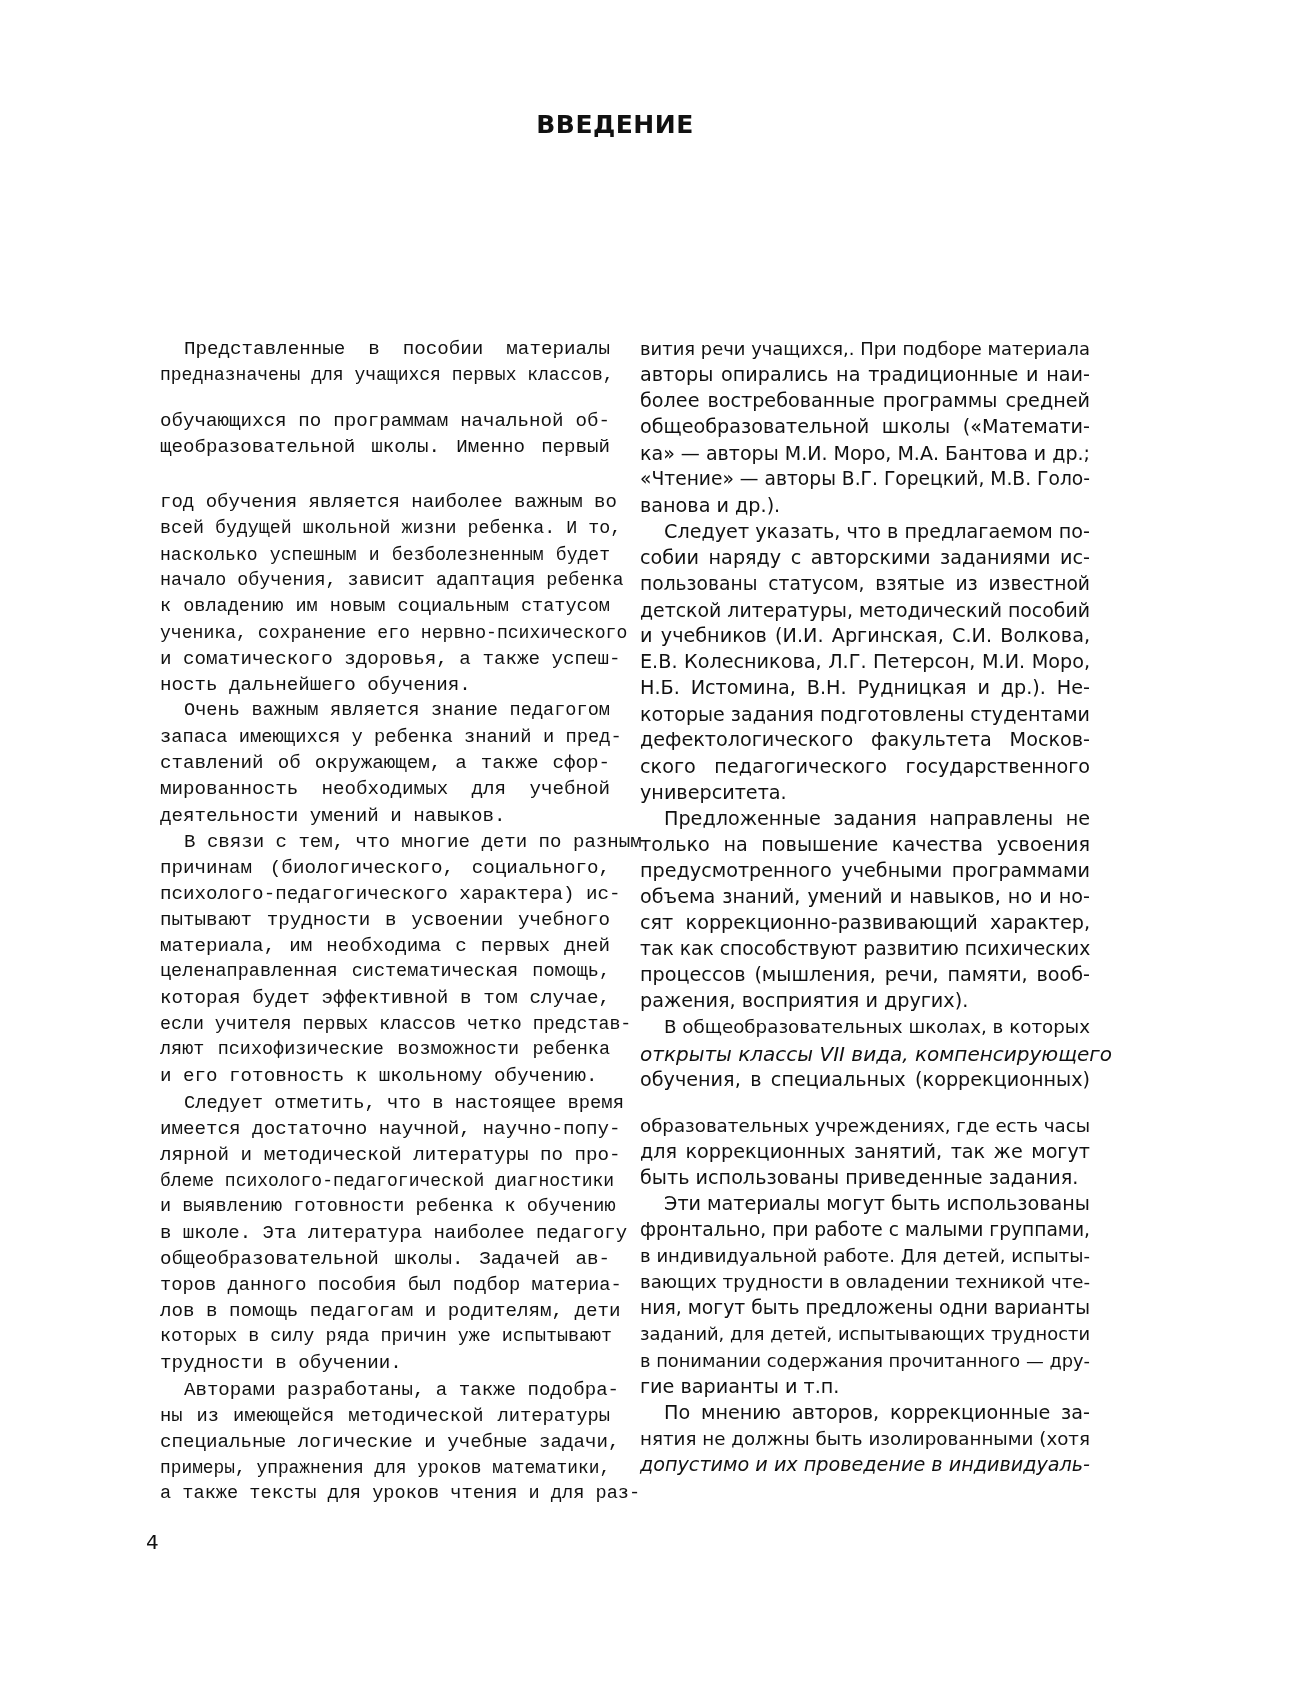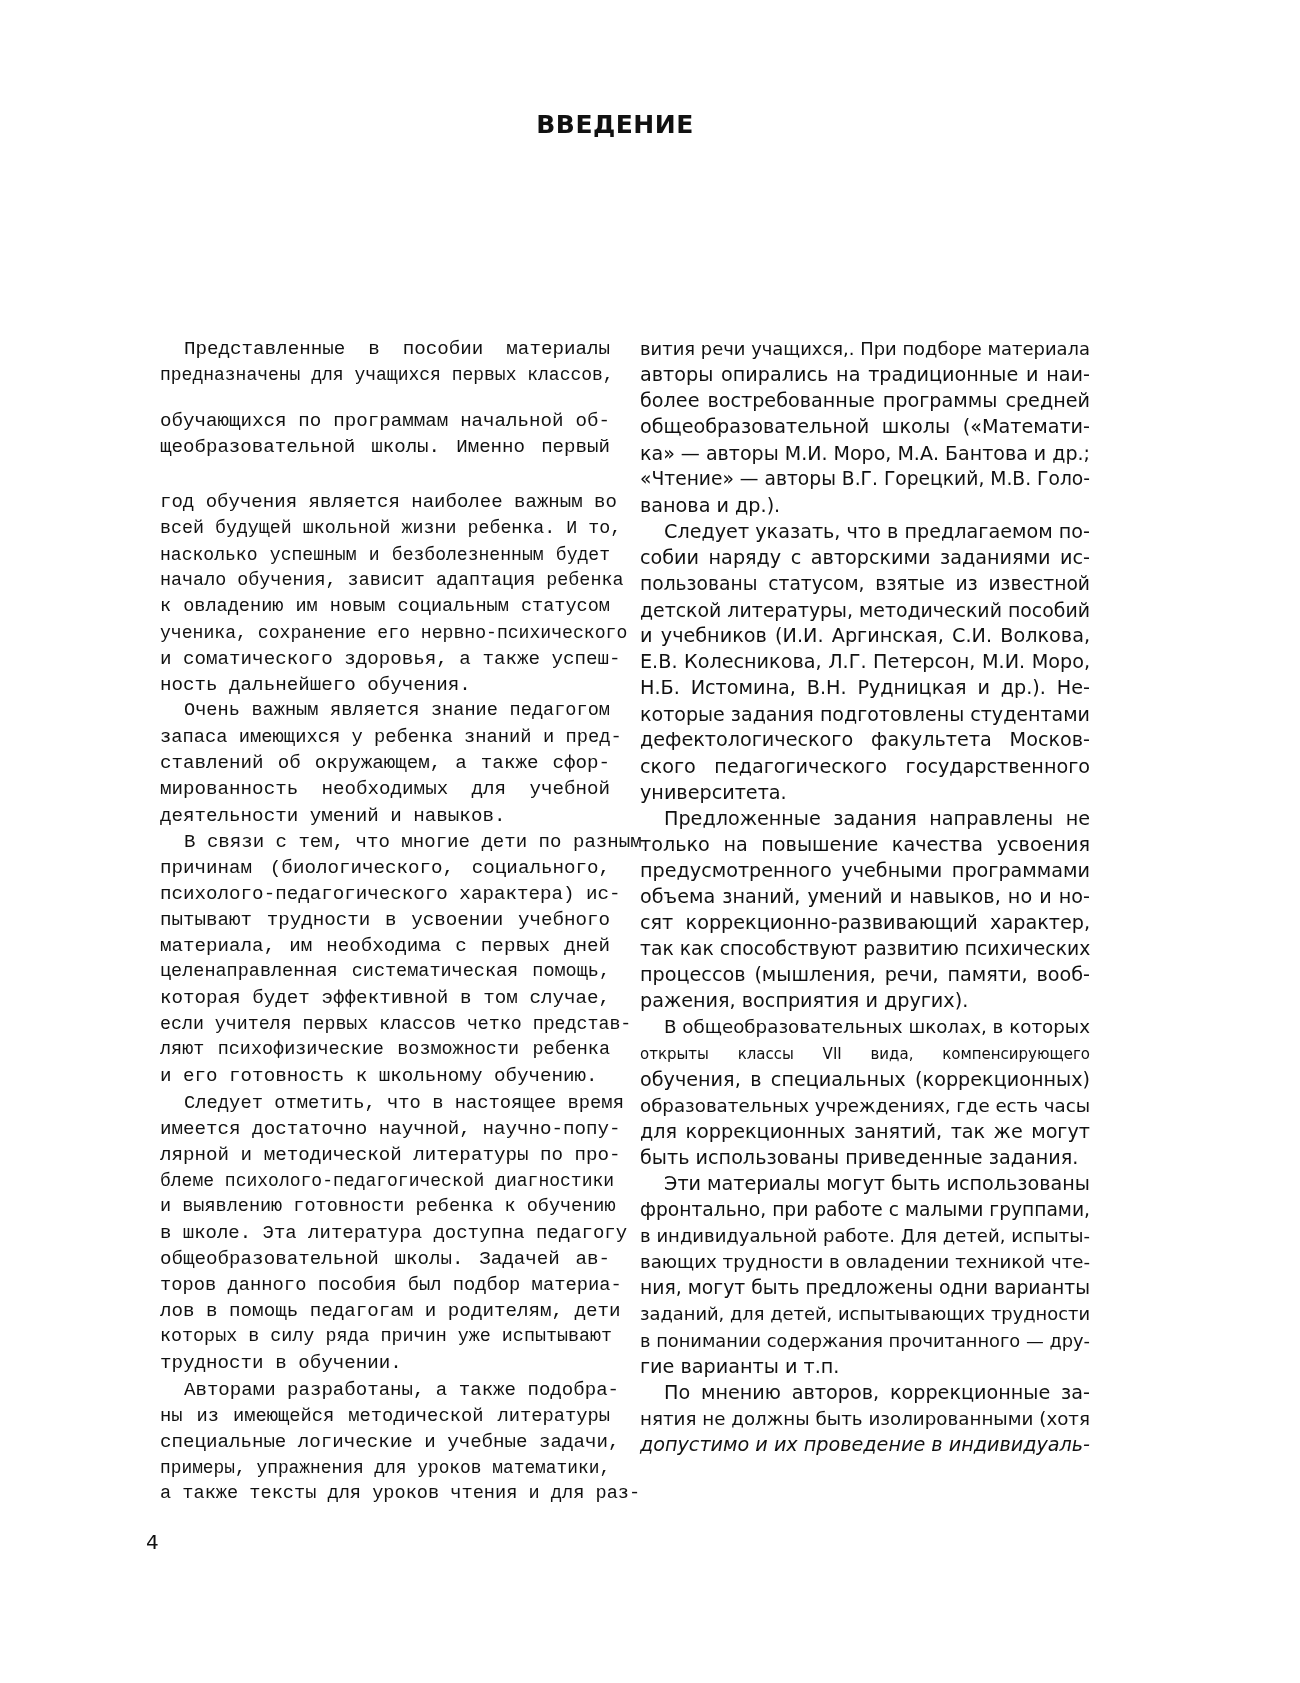--- a/index.html
+++ b/index.html
@@ -56,21 +56,21 @@
     <span class="line" style="font-size: 18.5135px;">целенаправленная систематическая помощь,</span>
     <span class="line">которая будет эффективной в том случае,</span>
     <span class="line" style="font-size: 18.2742px;">если учителя первых классов четко представ-</span>
     <span class="line" style="font-size: 18.4634px;">ляют психофизические возможности ребенка</span>
     <span class="line last">и его готовность к школьному обучению.</span>
     <span class="line indent" style="font-size: 18.8088px;">Следует отметить, что в настоящее время</span>
     <span class="line">имеется достаточно научной, научно-попу-</span>
     <span class="line">лярной и методической литературы по про-</span>
     <span class="line" style="font-size: 18.0323px;">блеме психолого-педагогической диагностики</span>
     <span class="line" style="font-size: 18.5259px;">и выявлению готовности ребенка к обучению</span>
-    <span class="line" style="font-size: 18.9936px;">в школе. Эта литература доступна педагогу</span>
+    <span class="line" style="font-size: 18.9936px;">в школе. Эта литература наиболее педагогу</span>
     <span class="line">общеобразовательной школы. Задачей ав-</span>
     <span class="line" style="font-size: 18.7896px;">торов данного пособия был подбор материа-</span>
     <span class="line">лов в помощь педагогам и родителям, дети</span>
     <span class="line" style="font-size: 18.3964px;">которых в силу ряда причин уже испытывают</span>
     <span class="line last">трудности в обучении.</span>
     <span class="line indent" style="font-size: 19.0936px;">Авторами разработаны, а также подобра-</span>
     <span class="line" style="font-size: 18.7807px;">ны из имеющейся методической литературы</span>
     <span class="line" style="font-size: 19.1594px;">специальные логические и учебные задачи,</span>
     <span class="line" style="font-size: 17.8668px;">примеры, упражнения для уроков математики,</span>
     <span class="line" style="font-size: 18.6169px;">а также тексты для уроков чтения и для раз-</span>
@@ -96,23 +96,23 @@
     <span class="line last">университета.</span>
     <span class="line indent">Предложенные задания направлены не</span>
     <span class="line">только на повышение качества усвоения</span>
     <span class="line">предусмотренного учебными программами</span>
     <span class="line">объема знаний, умений и навыков, но и но-</span>
     <span class="line">сят коррекционно-развивающий характер,</span>
     <span class="line" style="font-size: 18.752px;">так как способствуют развитию психических</span>
     <span class="line">процессов (мышления, речи, памяти, вооб-</span>
     <span class="line last">ражения, восприятия и других).</span>
     <span class="line indent" style="font-size: 18.268px;">В общеобразовательных школах, в которых</span>
-    <span class="line" style="font-size: 15px;">открыты классы VII вида, компенсирующего</span>
+    <span class="line" style="font-size: 20px; font-style: italic;">открыты классы VII вида, компенсирующего</span>
     <span class="line">обучения, в специальных (коррекционных)</span>
-    <span class="line" style="font-size: 18.214px;">образовательных учреждениях, где есть часы</span>
+    <span class="line" style="font-size: 18.214px; margin-top: 20px;">образовательных учреждениях, где есть часы</span>
     <span class="line">для коррекционных занятий, так же могут</span>
     <span class="line last">быть использованы приведенные задания.</span>
     <span class="line indent" style="font-size: 19.1838px;">Эти материалы могут быть использованы</span>
     <span class="line" style="font-size: 18.6773px;">фронтально, при работе с малыми группами,</span>
     <span class="line" style="font-size: 18.037px;">в индивидуальной работе. Для детей, испыты-</span>
     <span class="line" style="font-size: 18.1739px;">вающих трудности в овладении техникой чте-</span>
     <span class="line" style="font-size: 18.766px;">ния, могут быть предложены одни варианты</span>
     <span class="line" style="font-size: 17.8778px;">заданий, для детей, испытывающих трудности</span>
     <span class="line" style="font-size: 17.8242px;">в понимании содержания прочитанного — дру-</span>
     <span class="line last">гие варианты и т.п.</span>

